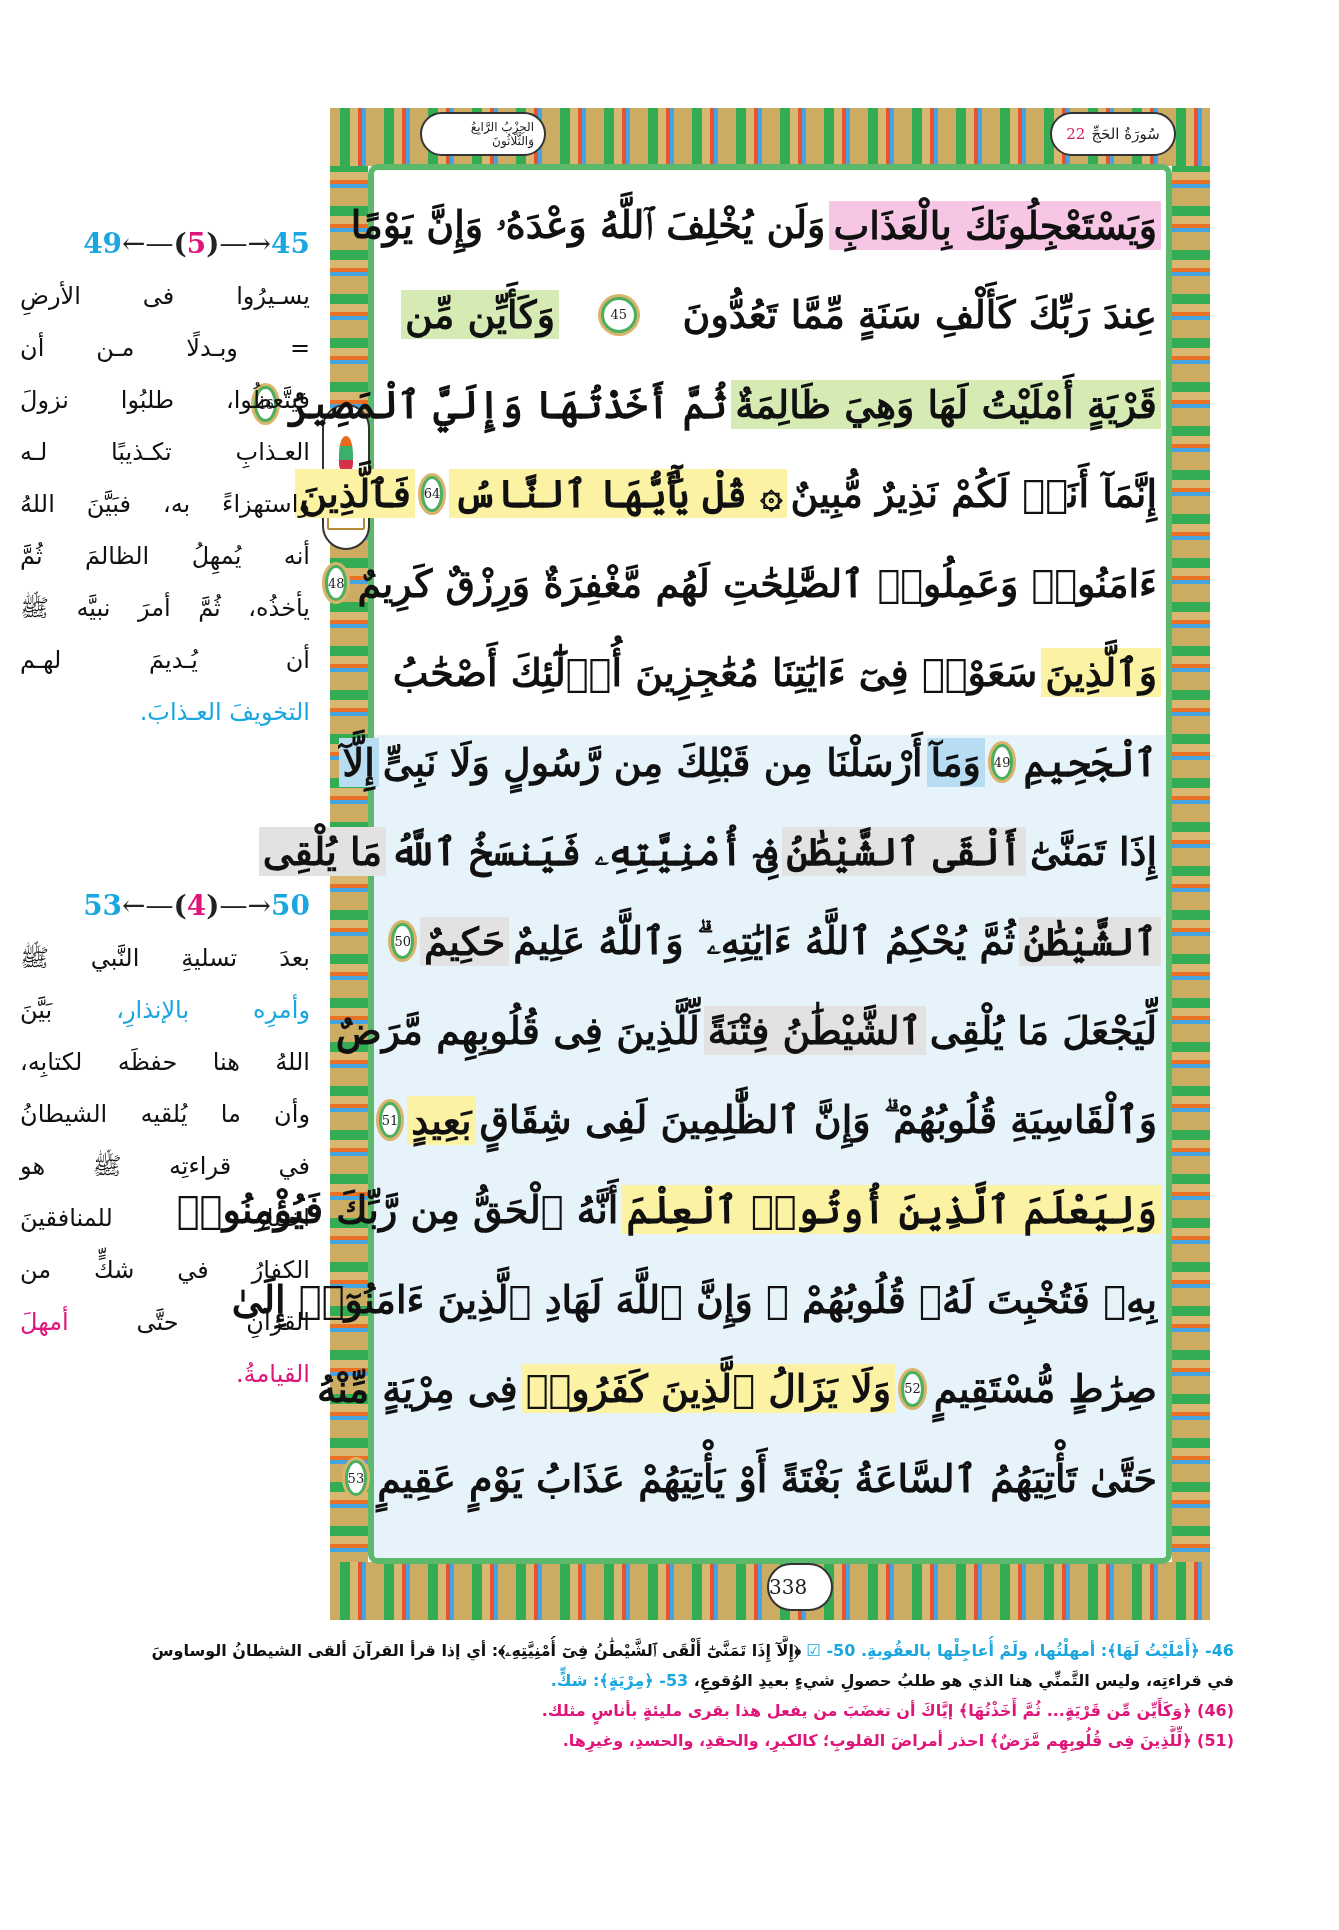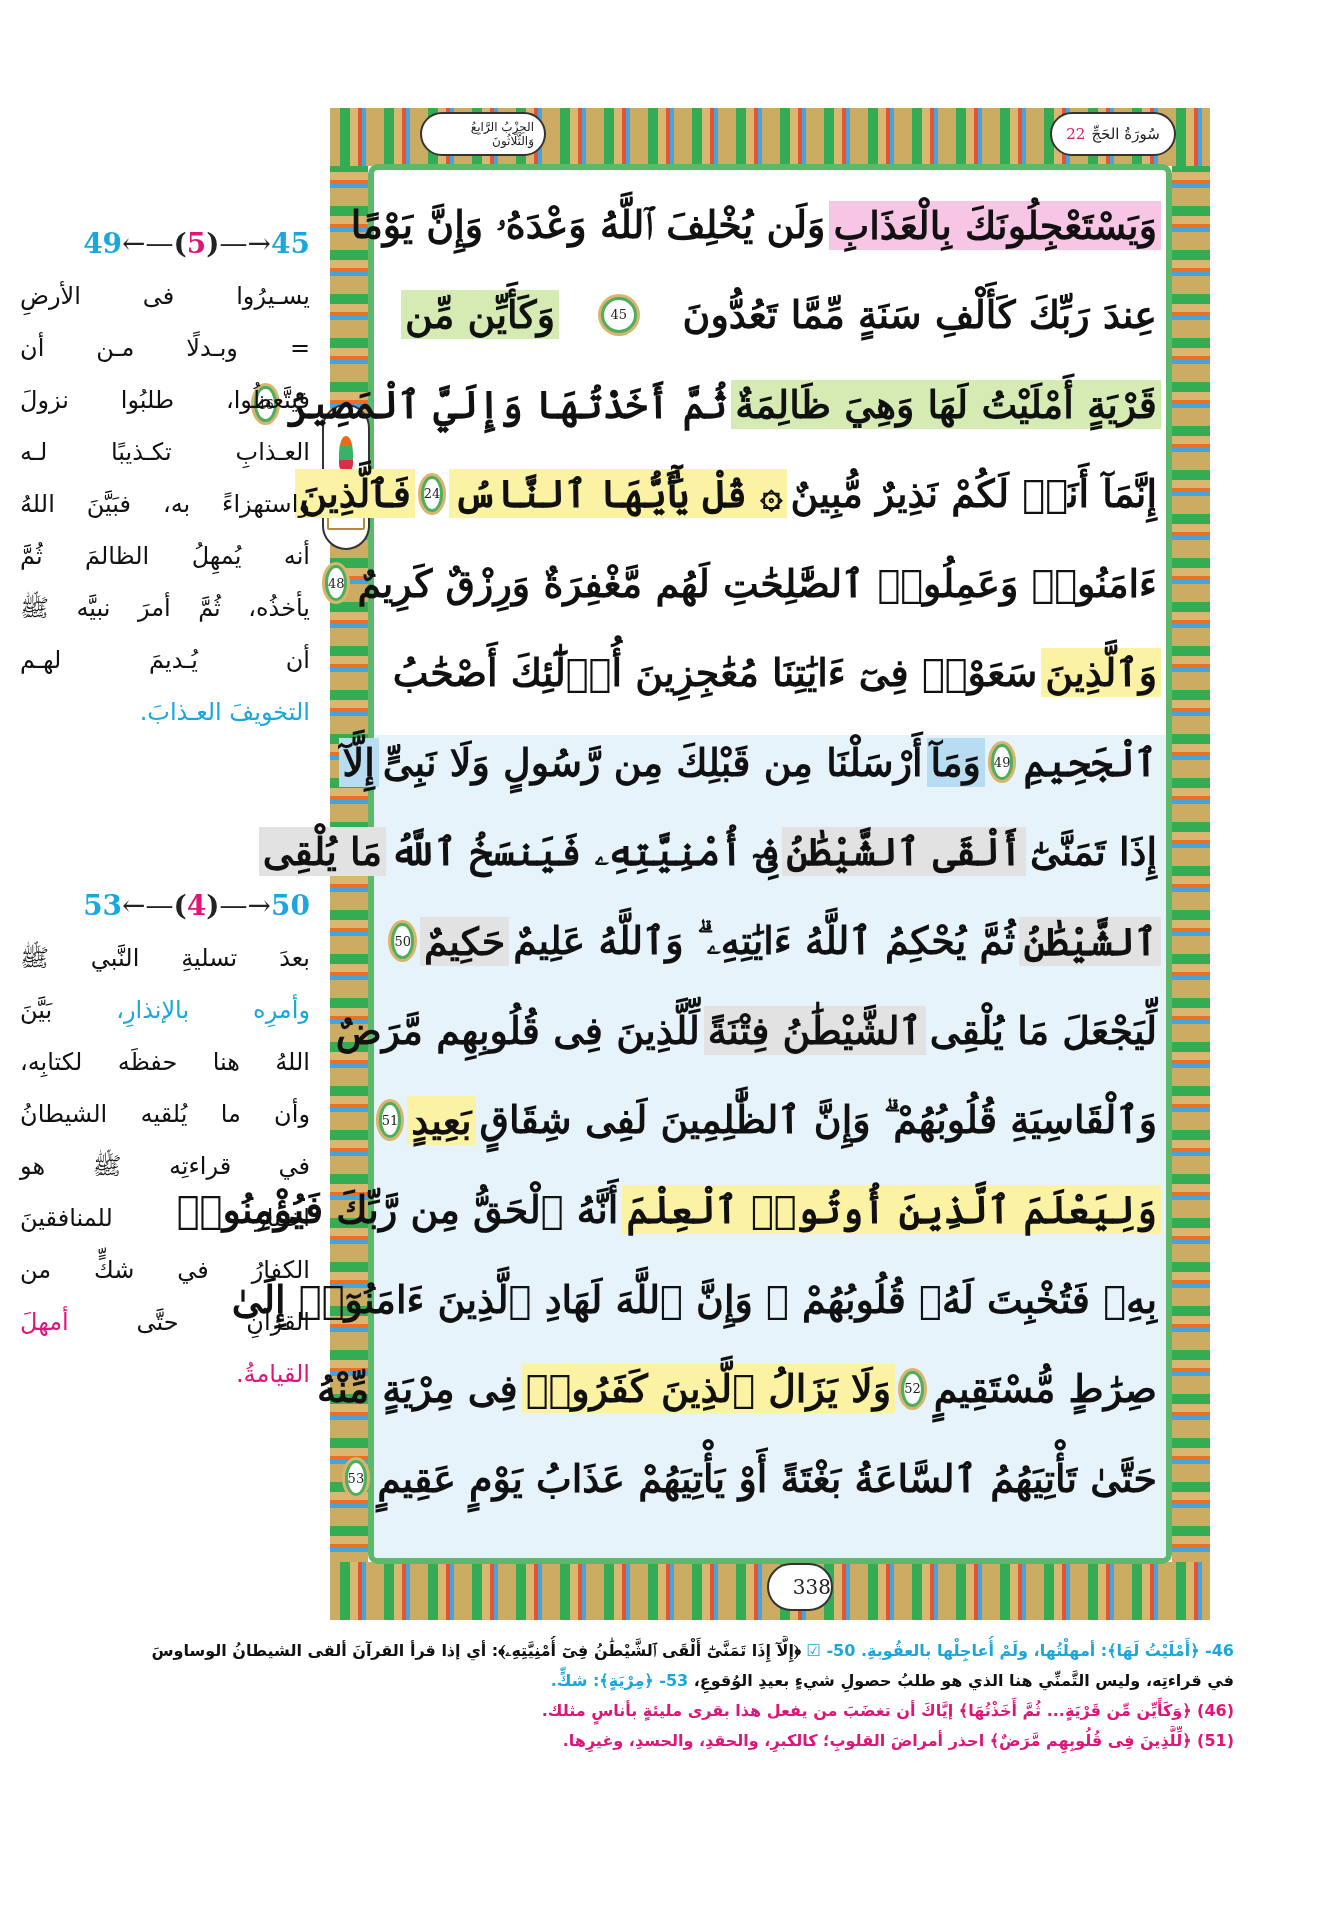--- a/index.html
+++ b/index.html
@@ -32,21 +32,21 @@
     border: 2px solid #333; border-radius: 22px; box-sizing: border-box;
     display: flex; align-items: center; justify-content: center; gap: 6px;
     font-family: "DejaVu Serif", serif; font-size: 15px; color: #222; padding: 0 10px;
   }
   .cartouche .num { color: #d81b60; font-size: 15px; }
   .surah-cart { left: 1050px; width: 126px; }
   .hizb-cart { left: 420px; width: 126px; font-size: 12px; text-align: right; }
   .page-num {
     position: absolute; left: 767px; top: 1563px; width: 66px; height: 48px;
     background: #fff; border: 2px solid #333; border-radius: 24px; box-sizing: border-box;
-    display: flex; align-items: center; justify-content: flex-start;
+    display: flex; align-items: center; justify-content: flex-end;
     font-family: "DejaVu Serif", serif; font-size: 20px; color: #222;
   }
   
   .thumun {
     position: absolute; left: 322px; top: 404px; width: 48px; height: 146px;
     background: #fff; border: 2px solid #333; border-radius: 24px; box-sizing: border-box;
     display: flex; flex-direction: column; align-items: center; justify-content: flex-end; padding-bottom: 18px;
   }
   .thumun .ornament {
     width: 14px; height: 34px; margin-bottom: 6px;
@@ -135,21 +135,21 @@
       <span class="hl hl-green">وَكَأَيِّن مِّن</span>
     </div>
     <div class="qline" style="top: 371px;">
       <span class="hl hl-green">قَرْيَةٍ أَمْلَيْتُ لَهَا وَهِيَ ظَالِمَةٌ</span>
       <span class="hl">ثُمَّ أَخَذْتُهَا وَإِلَيَّ ٱلْمَصِيرُ</span>
       <span class="ayah">46</span>
     </div>
     <div class="qline" style="top: 460.5px;">
       <span class="hl">إِنَّمَآ أَنَا۠ لَكُمْ نَذِيرٌ مُّبِينٌ</span>
       <span class="hl hl-yellow">۞ قُلْ يَٰٓأَيُّهَا ٱلنَّاسُ</span>
-      <span class="ayah">24</span>
+      <span class="ayah">64</span>
       <span class="hl hl-yellow">فَٱلَّذِينَ</span>
     </div>
     <div class="qline" style="top: 550px;">
       <span class="hl">ءَامَنُوا۟ وَعَمِلُوا۟ ٱلصَّٰلِحَٰتِ لَهُم مَّغْفِرَةٌ وَرِزْقٌ كَرِيمٌ</span>
       <span class="ayah">48</span>
     </div>
     <div class="qline" style="top: 639.5px;">
       <span class="hl hl-yellow">وَٱلَّذِينَ</span>
       <span class="hl">سَعَوْا۟ فِىٓ ءَايَٰتِنَا مُعَٰجِزِينَ أُو۟لَٰٓئِكَ أَصْحَٰبُ</span>
     </div>

